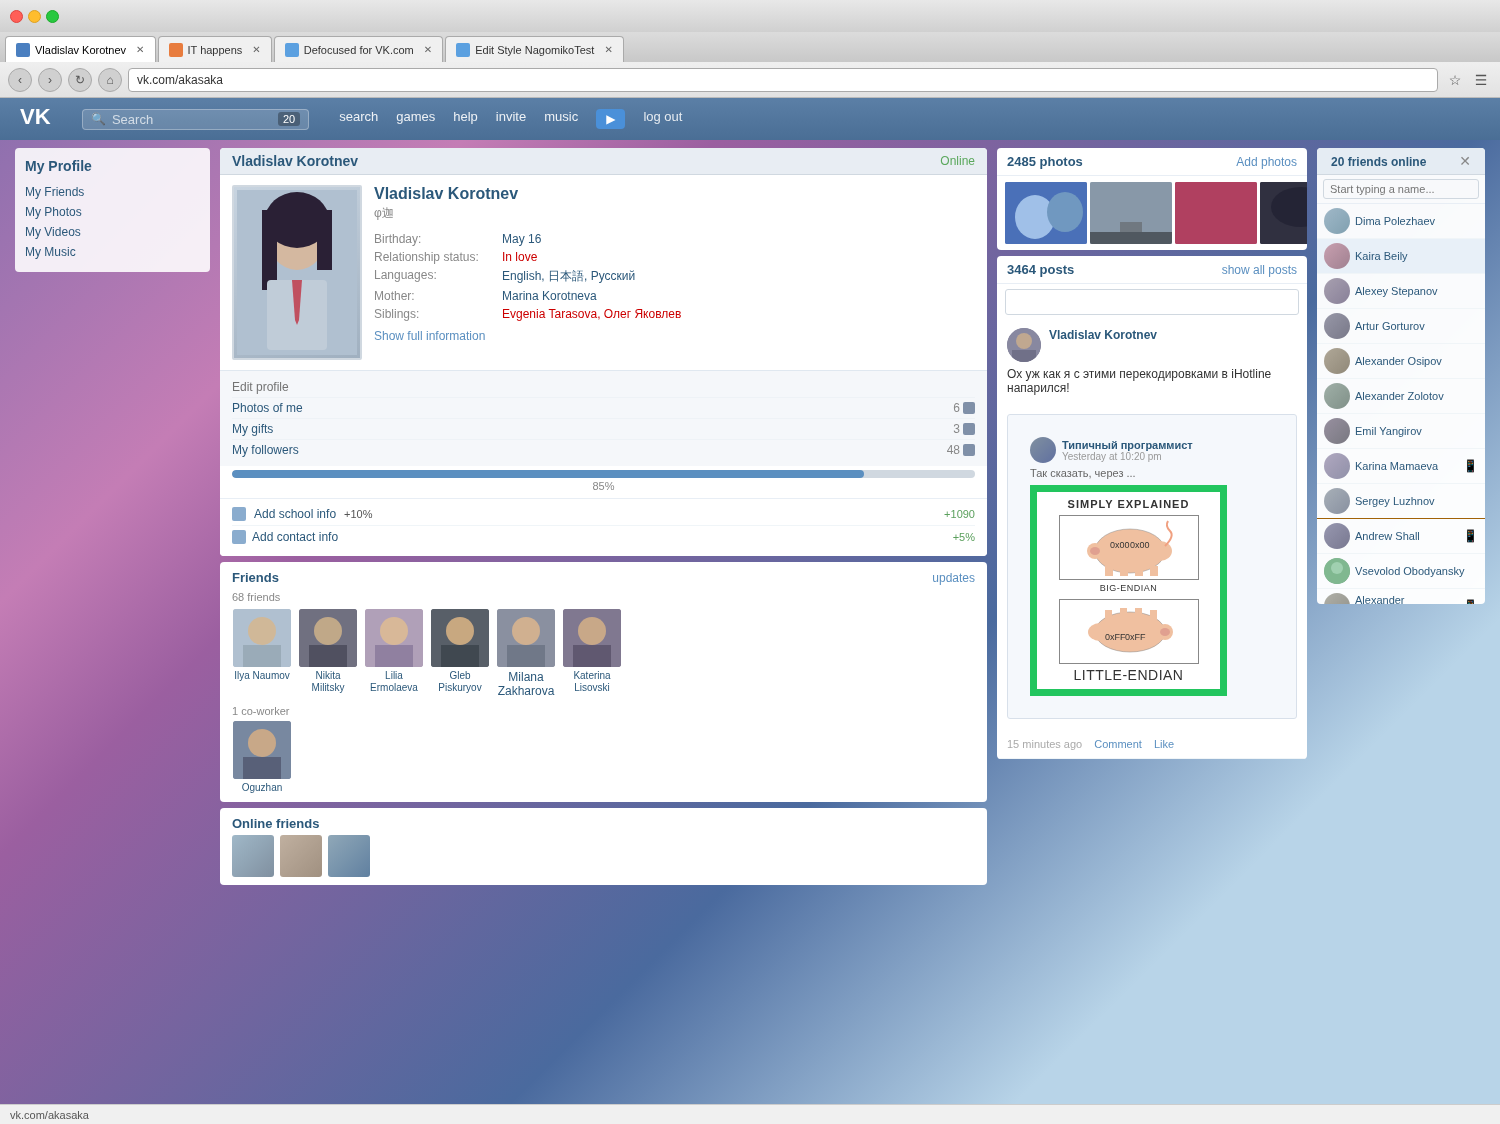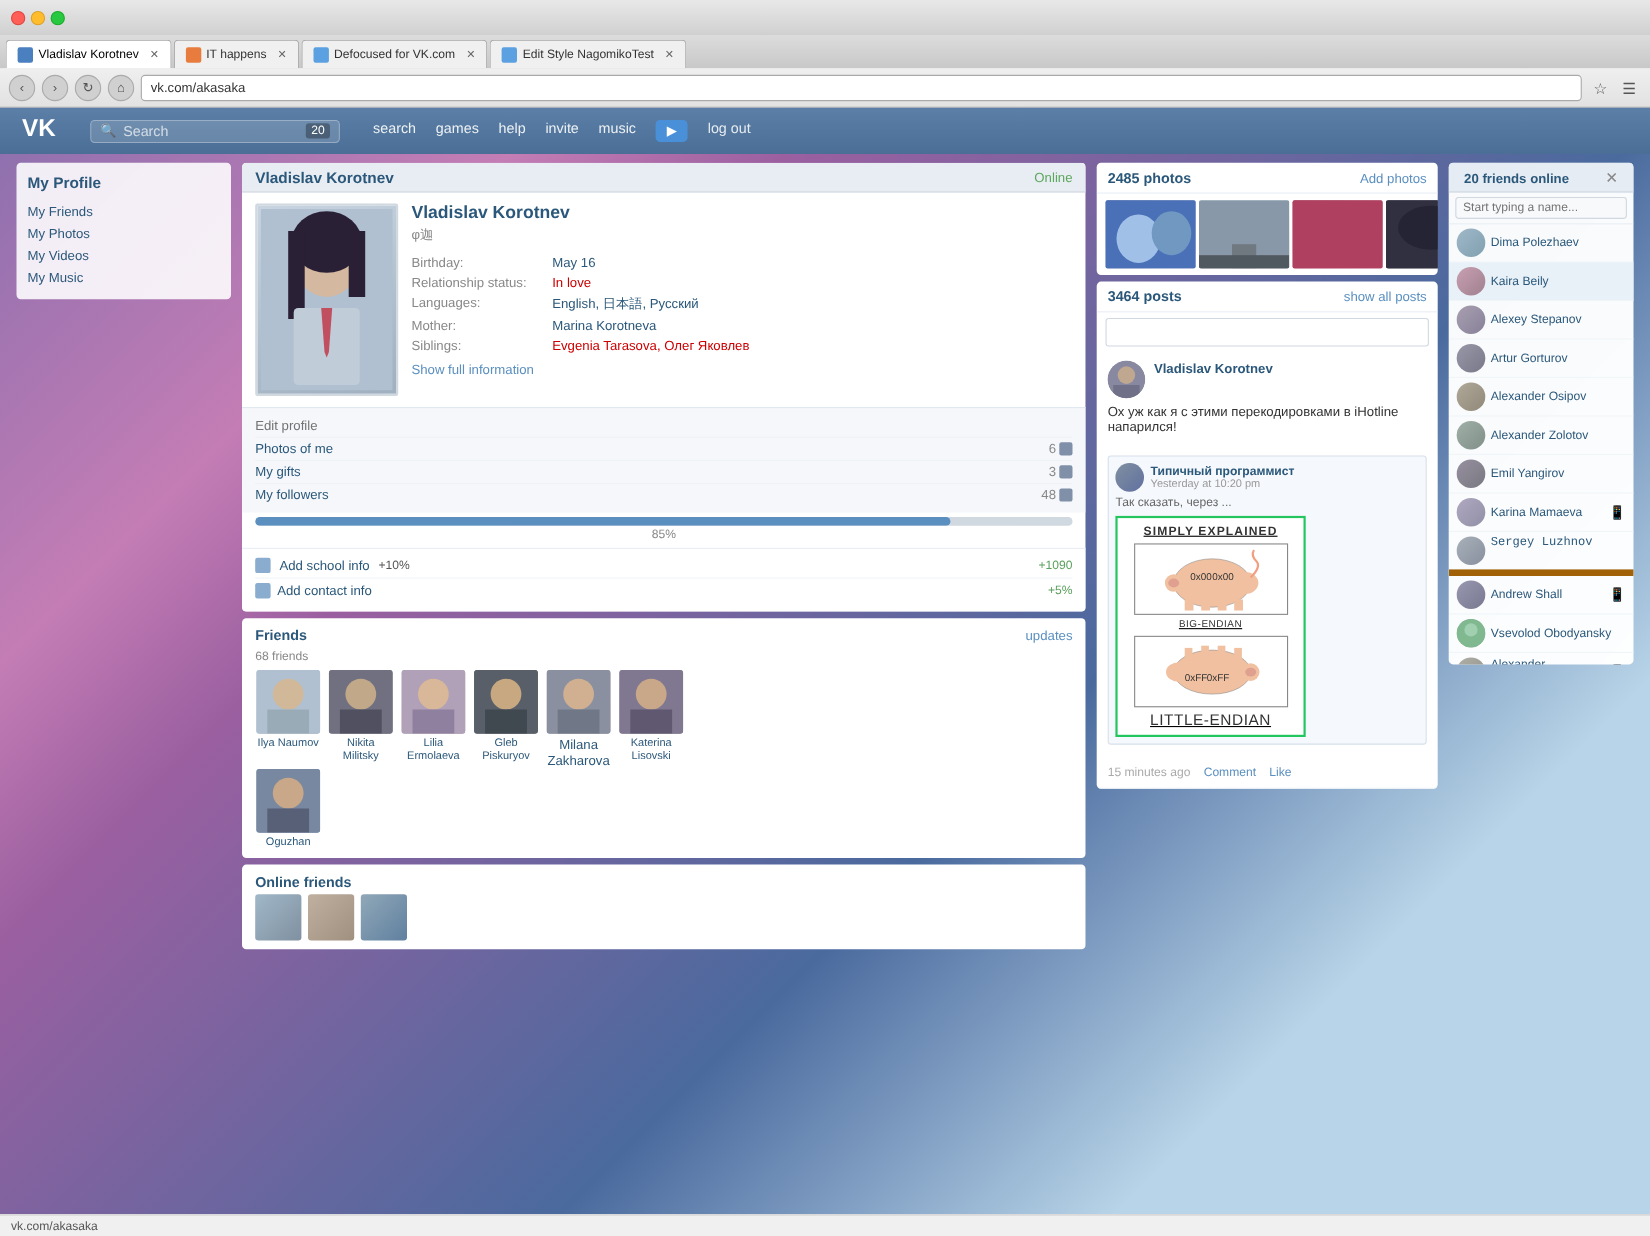--- a/index.html
+++ b/index.html
@@ -305,20 +305,21 @@
             <div style="width:58px;height:58px;background:linear-gradient(135deg,#888098,#706880);border-radius:3px;overflow:hidden;">
               <svg width="58" height="58">
                   <rect width="58" height="58" fill="#807890"></rect>
                   <ellipse cx="29" cy="22" rx="14" ry="14" fill="#c8a888"></ellipse>
                   <rect x="10" y="36" width="38" height="22" fill="#605870"></rect>
                 </svg>
             </div>
             <span style="font-size:10px;color:#2b587a;text-align:center;margin-top:3px;line-height:1.2;">Katerina Lisovski</span>
           </div>
         </div>
+        <div style="font-size:11px;color:#888;margin:6px 0 4px;">1 co-worker</div>
         <div style="display:flex;gap:6px;">
           <div class="friend-item">
             <div style="width:58px;height:58px;background:linear-gradient(135deg,#8090a0,#6878a0);border-radius:3px;overflow:hidden;">
               <svg width="58" height="58">
                   <rect width="58" height="58" fill="#7888a0"></rect>
                   <ellipse cx="29" cy="22" rx="14" ry="14" fill="#c8a888"></ellipse>
                   <rect x="10" y="36" width="38" height="22" fill="#586078"></rect>
                 </svg>
             </div>
             <span style="font-size:10px;color:#2b587a;text-align:center;margin-top:3px;line-height:1.2;">Oguzhan</span>
@@ -392,31 +393,31 @@
                   <ellipse cx="17" cy="13" rx="8" ry="8" fill="#c0a890"></ellipse>
                   <rect x="5" y="22" width="24" height="12" fill="#707088"></rect>
                 </svg>
             </div>
             <div>
               <div style="font-size:12px;font-weight:bold;color:#2b587a;">Vladislav Korotnev</div>
             </div>
           </div>
           <div style="font-size:12px;color:#333;margin-bottom:6px;">Ох уж как я с этими перекодировками в iHotline напарился!</div>
 
-          <div style="background:#f5f8fc;border:1px solid #d8e0ea;border-radius:3px;padding:6px;margin:19px 0;">
+          <div style="background:#f5f8fc;border:1px solid #d8e0ea;border-radius:3px;padding:22px;margin:19px 0;">
             <div style="display:flex;gap:6px;align-items:center;margin-bottom:4px;">
               <div style="width:26px;height:26px;background:linear-gradient(135deg,#8090a0,#6070a0);border-radius:50%;flex-shrink:0;"></div>
               <div>
                 <div style="font-size:11px;font-weight:bold;color:#2b587a;">Типичный программист</div>
                 <div style="font-size:10px;color:#999;">Yesterday at 10:20 pm</div>
               </div>
             </div>
             <div style="font-size:11px;color:#666;margin-bottom:6px;">Так сказать, через ...</div>
 
-            <div style="background:#fff;border:2px solid #22c55e;padding:6px;width:173px;text-decoration:underline;">
+            <div style="background:#fff;border:7px solid #22c55e;padding:6px;width:197px;">
               <div style="text-align:center;font-size:11px;font-weight:bold;color:#333;margin-bottom:5px;letter-spacing:1px;">SIMPLY EXPLAINED</div>
 
               <div style="border:1px solid #888;width:140px;height:65px;margin:0 auto 3px;background:#fff;position:relative;">
                 <svg width="140" height="65" viewBox="0 0 140 65">
 
                   <ellipse cx="70" cy="35" rx="35" ry="22" fill="#f0c0a0" stroke="#888" stroke-width="0.5"></ellipse>
                   <ellipse cx="100" cy="35" rx="12" ry="10" fill="#f0c0a0"></ellipse>
                   <circle cx="35" cy="35" r="8" fill="#f0c0a0"></circle>
 
                   <rect x="45" y="50" width="8" height="10" fill="#f0c0a0"></rect>
@@ -510,21 +511,21 @@
             <div style="width:26px;height:26px;background:linear-gradient(135deg,#9890a0,#787880);border-radius:50%;flex-shrink:0;"></div>
             <span style="font-size:11px;color:#2b587a;">Emil Yangirov</span>
           </div>
 
           <div style="display:flex;align-items:center;gap:5px;padding:4px 7px;border-bottom:1px solid #f0f5f8;cursor:pointer;">
             <div style="width:26px;height:26px;background:linear-gradient(135deg,#b0a8c0,#9090a8);border-radius:50%;flex-shrink:0;"></div>
             <span style="font-size:11px;color:#2b587a;flex:1;">Karina Mamaeva</span>
             <span style="color:#aaa;font-size:12px;">📱</span>
           </div>
 
-          <div style="display:flex;gap:5px;padding:4px 7px;border-bottom:6px solid #a16207;cursor:pointer;font-family:Liberation Mono, monospace;">
+          <div style="display:flex;align-items:center;gap:5px;padding:4px 7px;border-bottom:1px solid #a16207;cursor:pointer;">
             <div style="width:26px;height:26px;background:linear-gradient(135deg,#a8b0b8,#8890a0);border-radius:50%;flex-shrink:0;"></div>
             <span style="font-size:11px;color:#2b587a;">Sergey Luzhnov</span>
           </div>
 
           <div style="display:flex;align-items:center;gap:5px;padding:4px 7px;border-bottom:1px solid #f0f5f8;cursor:pointer;">
             <div style="width:26px;height:26px;background:linear-gradient(135deg,#9898b0,#787890);border-radius:50%;flex-shrink:0;"></div>
             <span style="font-size:11px;color:#2b587a;flex:1;">Andrew Shall</span>
             <span style="color:#aaa;font-size:12px;">📱</span>
           </div>
 

